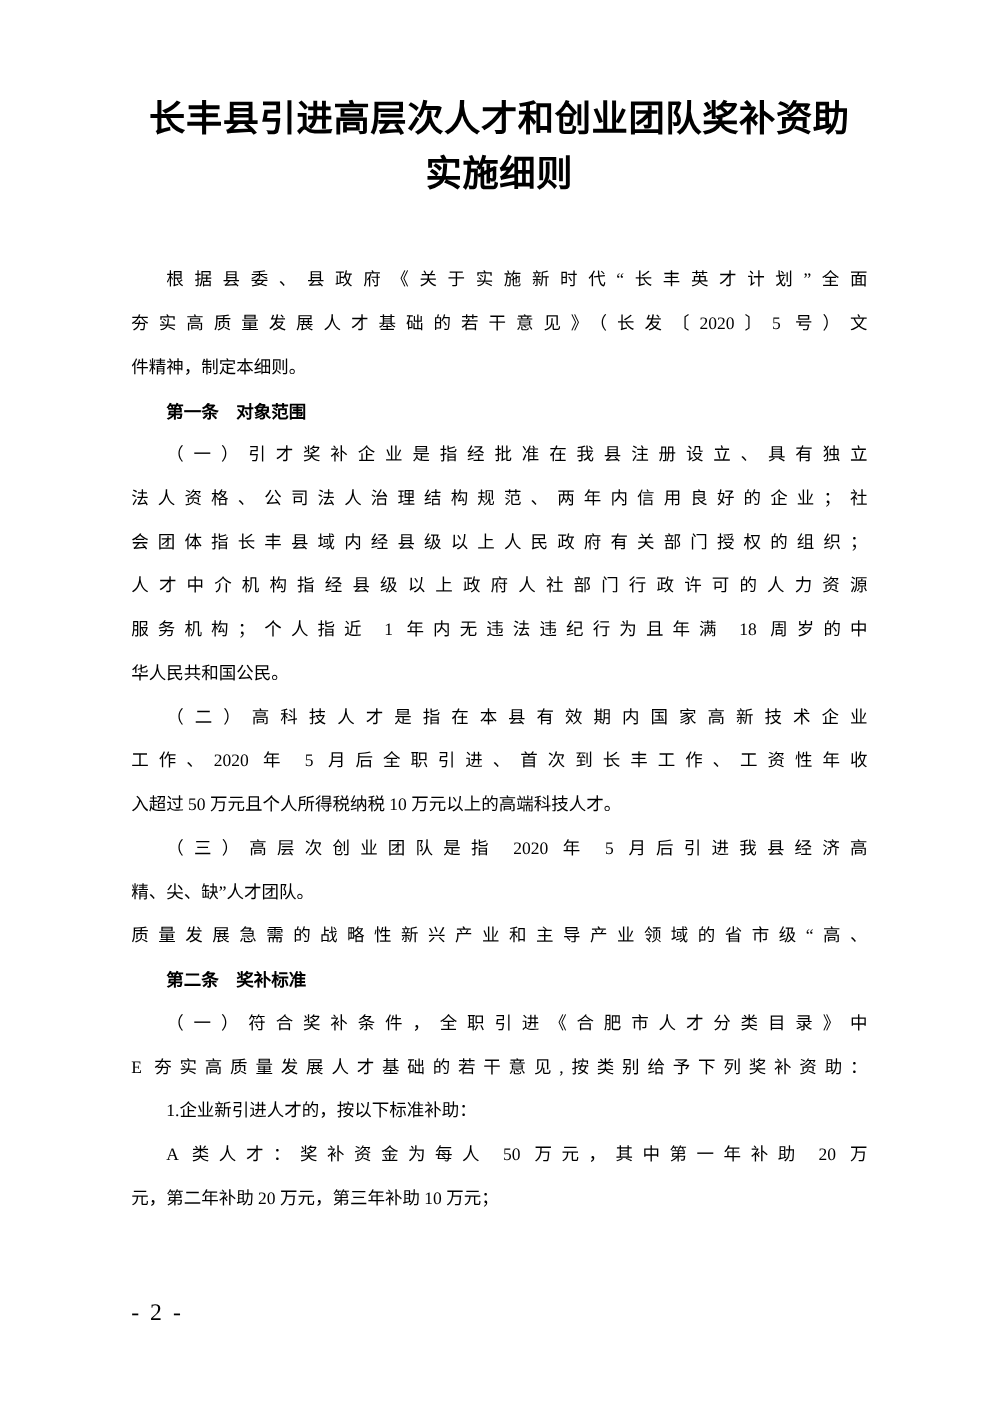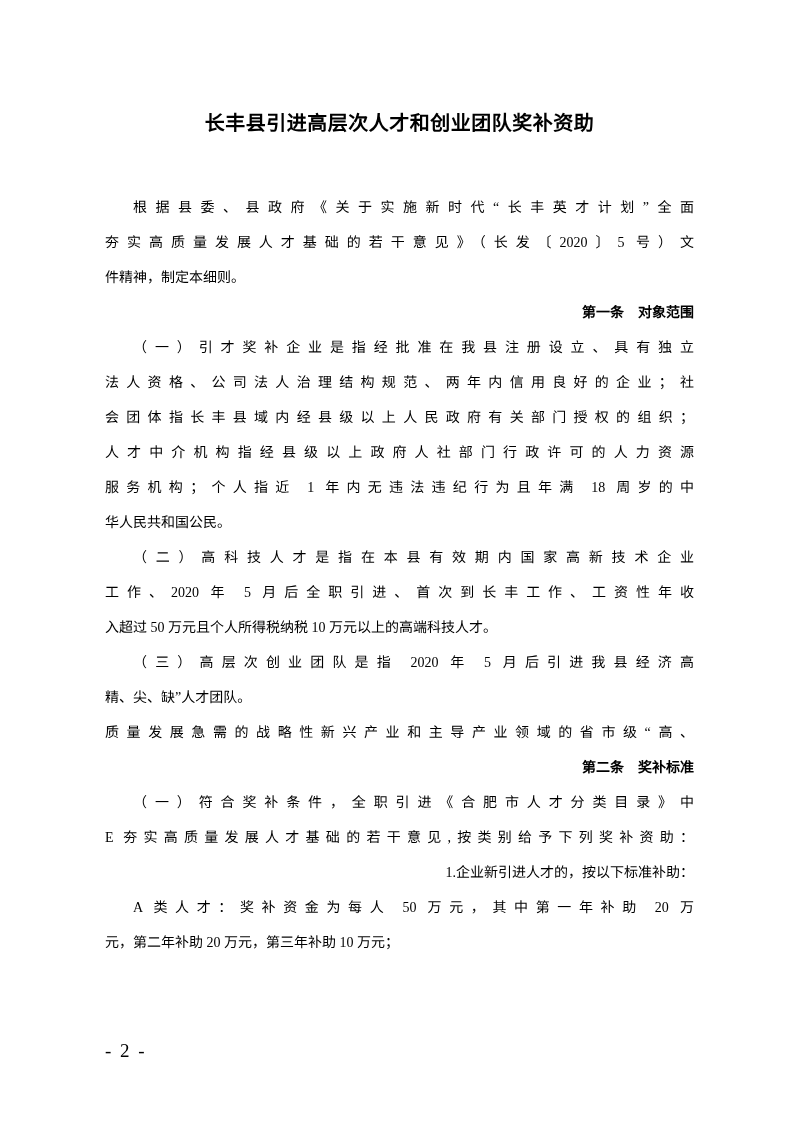--- a/index.html
+++ b/index.html
@@ -17,22 +17,22 @@
     font-family: "Liberation Serif", "DejaVu Serif", serif;
   }
   .content {
     position: absolute;
     left: 105px;
     top: 0;
     width: 589px;
   }
   .title {
     margin: 0;
-    padding-top: 101px;
-    font-size: 20px;
+    padding-top: 74px;
+    font-size: 29px;
     line-height: 44px;
     font-weight: 700;
     text-align: center;
     letter-spacing: 0.5px;
   }
   .body {
     margin-top: 45px;
     font-size: 14px;
     line-height: 35px;
   }
@@ -41,21 +41,20 @@
   }
   
   .ln.full {
     white-space: normal;
     text-align: justify;
     text-align-last: justify;
     text-justify: inter-character;
   }
   .ln.first {
     text-indent: 2em;
-    text-align: right;
   }
   .ln.head {
     font-weight: 700;
     font-family: "Liberation Sans", "DejaVu Sans", sans-serif;
   }
   .page-number {
     position: absolute;
     left: 105px;
     top: 1040px;
     font-size: 19px;
@@ -64,20 +63,21 @@
   }
 </style>
 </head>
 <body>
 
 <div class="page">
   <div class="content">
 
     <h1 class="title">
       <div class="title-line">长丰县引进高层次人才和创业团队奖补资助</div>
+      <div class="title-line">实施细则</div>
     </h1>
 
     <div class="body">
       <div class="ln first full">根据县委、县政府《关于实施新时代“长丰英才计划”全面</div>
       <div class="ln full">夯实高质量发展人才基础的若干意见》（长发〔2020〕5 号）文</div>
       <div class="ln">件精神，制定本细则。</div>
 
       <div class="ln first head">第一条　对象范围</div>
 
       <div class="ln first full">（一）引才奖补企业是指经批准在我县注册设立、具有独立</div>

